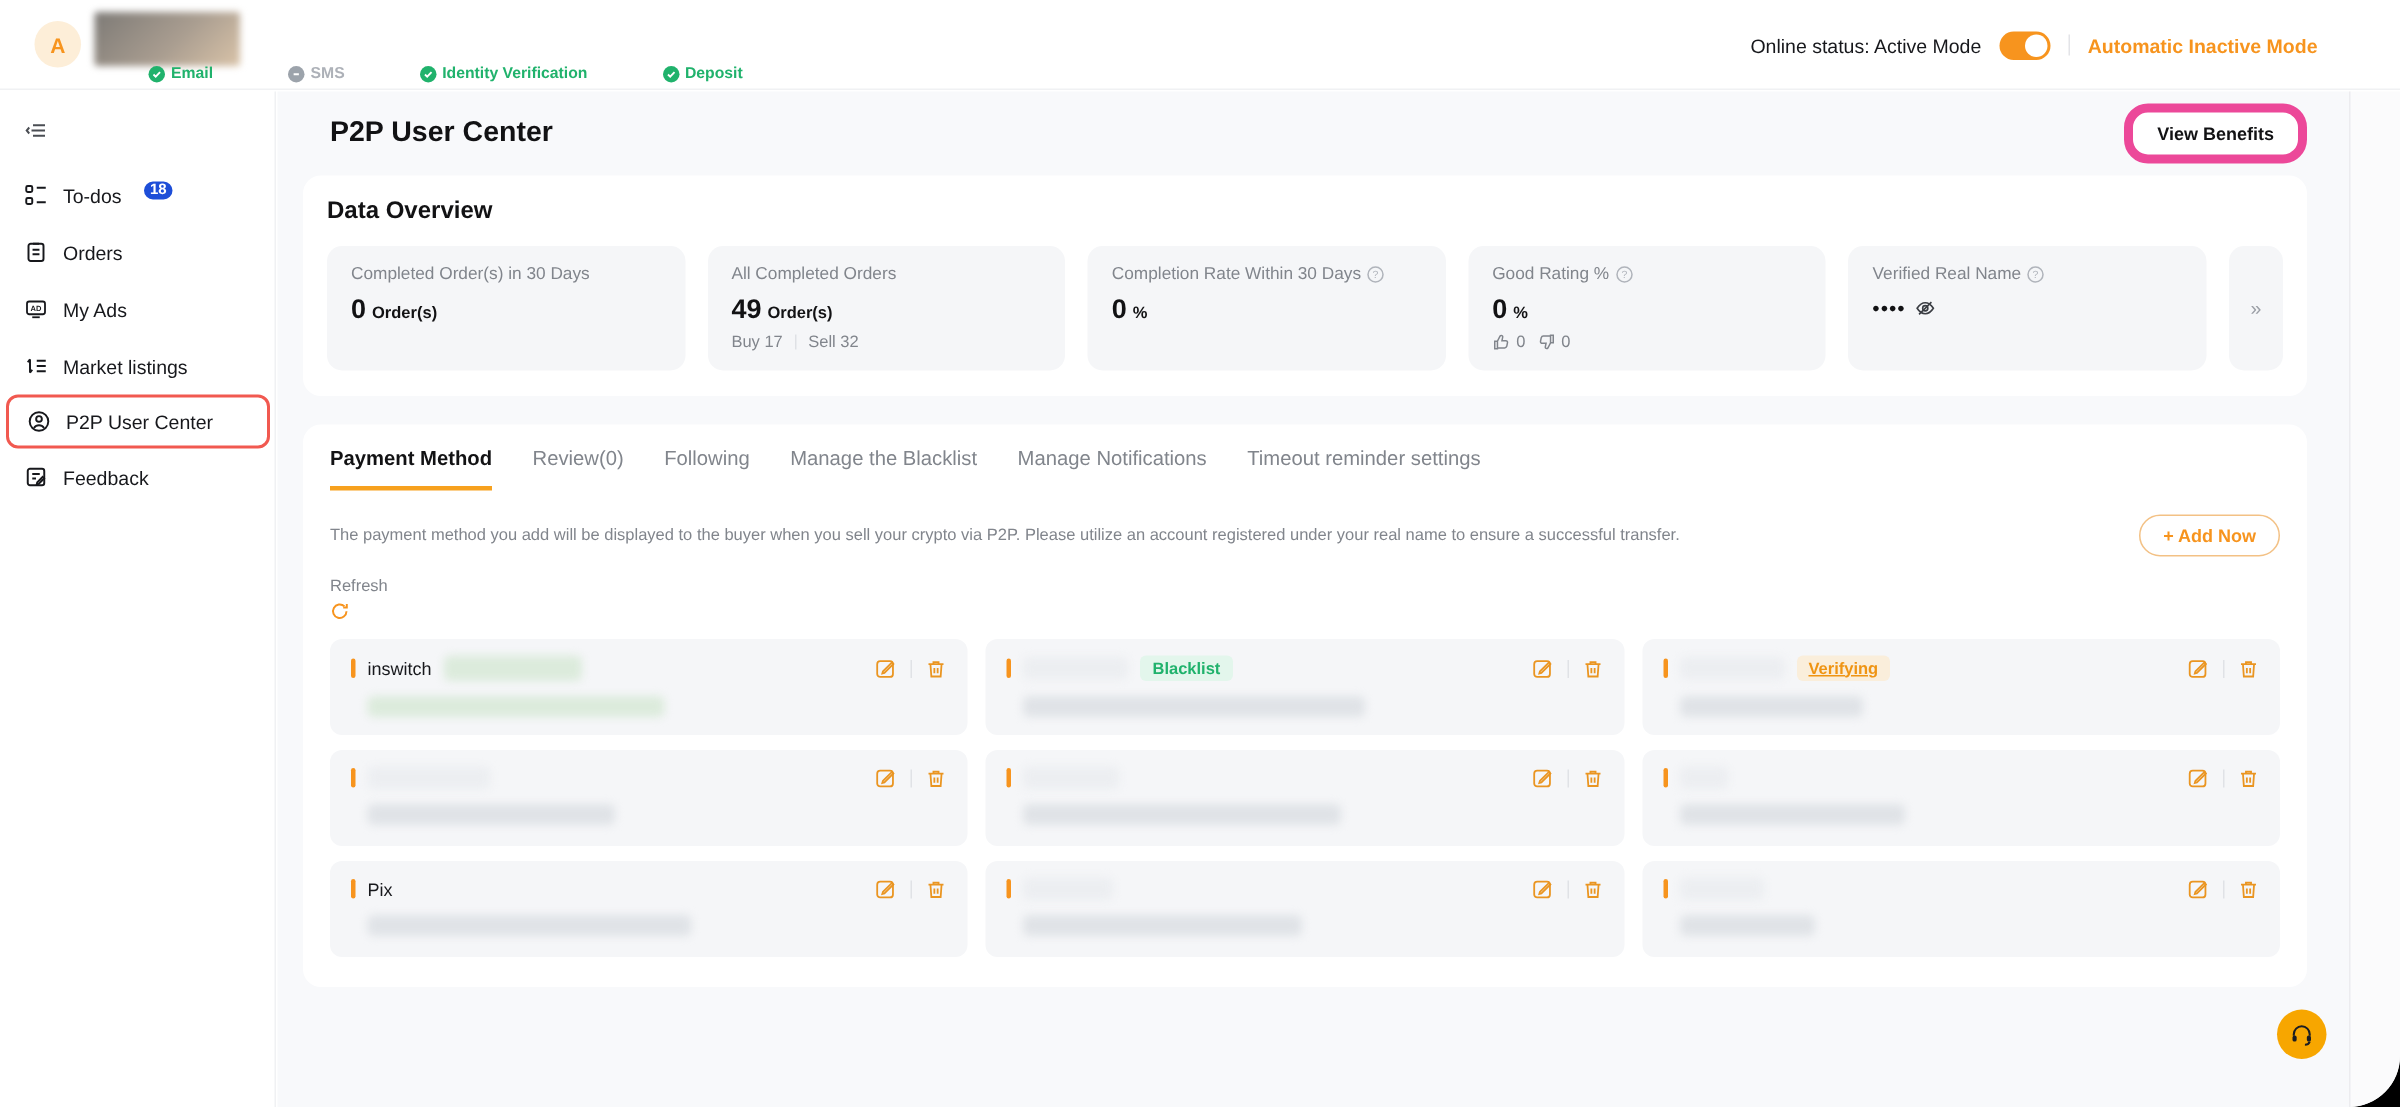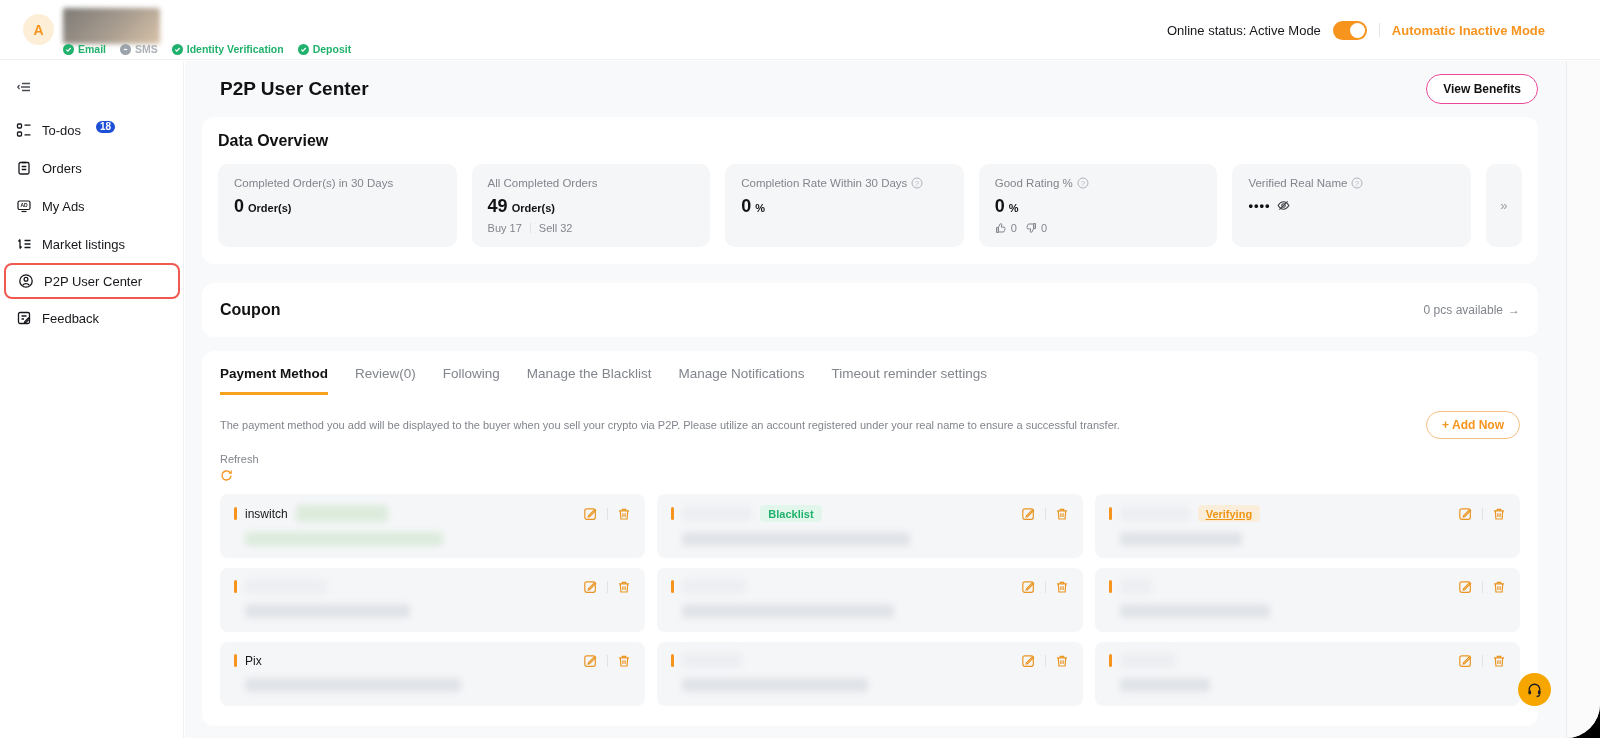--- a/index.html
+++ b/index.html
@@ -5,21 +5,21 @@
   * { margin:0; padding:0; box-sizing:border-box; }
   body { background:#000; font-family:"Liberation Sans","DejaVu Sans",sans-serif; }
   .page { position:relative; width:1600px; height:738px; background:#000; overflow:hidden; }
   .page-inner { position:absolute; inset:0; background:#fff; border-bottom-right-radius:34px; overflow:hidden; }
 
   
   .topbar { position:absolute; top:0; left:0; right:0; height:60px; background:#fff; border-bottom:1px solid #f0f1f3; }
   .avatar { position:absolute; left:23px; top:14px; width:31px; height:31px; border-radius:50%; background:#fdeed8; color:#f7941e; font-weight:700; font-size:14px; display:flex; align-items:center; justify-content:center; }
   .uname-blur { position:absolute; left:63px; top:8px; width:97px; height:36px; border-radius:2px; background:linear-gradient(135deg,#7d7a76,#a99d90 55%,#d9c3a8); filter:blur(2.5px); }
   .badges-row { position:absolute; left:63px; top:43px; display:flex; gap:14px; align-items:center; }
-  .vbadge { display:flex; align-items:center; gap:4px; font-size:10.5px; font-weight:600; }
+  .vbadge { display:flex; align-items:center; gap:4px; font-size:10.5px; font-weight:600;margin-left:36px; }
   .vbadge.ok { color:#20b26c; }
   .vbadge.no { color:#adb1b8; }
   .dot-ic { width:11px; height:11px; border-radius:50%; display:inline-flex; align-items:center; justify-content:center; }
   .dot-ic.ok { background:#20b26c; } .dot-ic.no { background:#9ca3ab; }
   .dot-ic svg { display:block; }
   .top-right { position:absolute; right:55px; top:0; height:60px; display:flex; align-items:center; gap:12px; }
   .online-label { font-size:13px; color:#17181c; }
   .toggle { width:34px; height:19px; border-radius:10px; background:#f7941e; position:relative; cursor:pointer; }
   .toggle .knob { position:absolute; right:2px; top:2px; width:15px; height:15px; border-radius:50%; background:#fff; }
   .tr-divider { width:1px; height:14px; background:#e3e4e8; }
@@ -33,21 +33,21 @@
   .nav-item.active-box { border:2px solid #f15950; border-radius:8px; margin:0 3px 0 4px; padding-left:11px; height:36px; }
   .nav-badge { position:absolute; left:52px; top:-4px; min-width:20px; height:16px; background:#1d4ed8; color:#fff; font-size:10px; font-weight:700; border-radius:9px; border:2px solid #fff; display:flex; align-items:center; justify-content:center; padding:0 4px; }
   .nav-label-wrap { position:relative; }
 
   
   .content { position:absolute; top:61px; left:185px; right:34px; bottom:0; background:#f8f9fb; overflow:hidden; padding:0 28px 0 17px; }
   .gutter { position:absolute; top:61px; right:0; width:34px; bottom:0; background:#fbfbfc; border-left:1px solid #ececef; }
 
   .title-row { height:56px; display:flex; align-items:center; justify-content:space-between; padding-left:18px; }
   .page-title { font-size:19px; font-weight:700; color:#121214; }
-  .btn-benefits { background:#fff; border:1px solid #ec4899; border-radius:16px; padding:7px 16px; font-size:12px; font-weight:700; color:#121214; cursor:pointer; font-family:inherit; }
+  .btn-benefits { background:#fff; border:6px solid #ec4899; border-radius:16px; padding:7px 16px; font-size:12px; font-weight:700; color:#121214; cursor:pointer; font-family:inherit; }
 
   .panel { background:#fff; border-radius:12px; }
   .overview-panel { padding:15px 16px 17px; margin-bottom:19px; }
   .panel-title { font-size:16px; font-weight:700; color:#121214; }
   .stats-row { display:flex; gap:15px; margin-top:14px; }
   .stat-card { flex:1; background:#f5f6f8; border-radius:10px; padding:13px 16px; min-height:74px; }
   .stat-label { font-size:11.5px; color:#81858c; display:flex; align-items:center; gap:4px; }
   .stat-val-row { margin-top:7px; display:flex; align-items:baseline; gap:4px; color:#121214; }
   .stat-value { font-size:18px; font-weight:700; }
   .stat-unit { font-size:11px; font-weight:700; }
@@ -307,27 +307,20 @@
                 </svg>
           </div>
         </div>
 
         <div class="chevron-card">
           <span>»</span>
         </div>
       </div>
     </section>
 
-    <section class="panel coupon-panel">
-      <div class="panel-title">Coupon</div>
-      <div class="coupon-right">
-        <span>0 pcs available</span>
-        <span>→</span>
-      </div>
-    </section>
 
     <section class="panel tabs-panel">
       <div class="tabs-row">
         <span class="tab active">Payment Method</span>
         <span class="tab">Review(0)</span>
         <span class="tab">Following</span>
         <span class="tab">Manage the Blacklist</span>
         <span class="tab">Manage Notifications</span>
         <span class="tab">Timeout reminder settings</span>
       </div>

